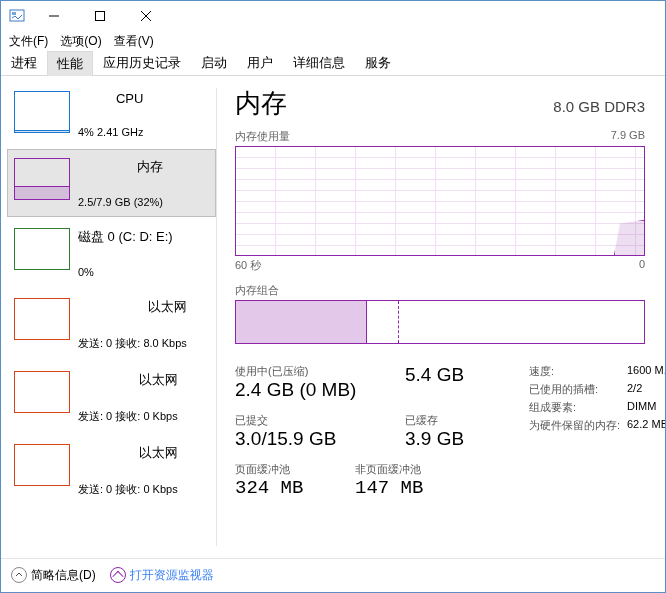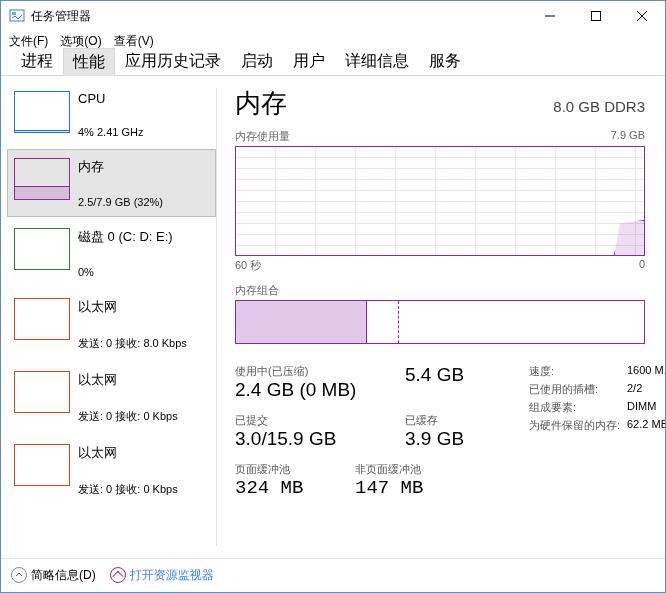--- a/index.html
+++ b/index.html
@@ -4,35 +4,35 @@
 <style>
 * { margin: 0; padding: 0; box-sizing: border-box; font-family: "Microsoft YaHei", "Segoe UI", sans-serif; }
 body { background: #fff; width: 666px; height: 593px; overflow: hidden; display: flex; flex-direction: column; border: 1px solid #5a8ec7; }
 .titlebar { height: 30px; display: flex; align-items: center; padding-left: 8px; }
 .titlebar-icon { width: 16px; height: 16px; margin-right: 6px; }
 .titlebar-title { font-size: 12px; flex: 1; }
 .winbtns { display: flex; }
 .winbtn { width: 46px; height: 30px; display: flex; align-items: center; justify-content: center; cursor: pointer; }
 .menubar { height: 21px; display: flex; padding-left: 2px; font-size: 12px; align-items: center; }
 .menuitem { padding: 2px 6px; cursor: pointer; }
-.tabs { height: 24px; display: flex; font-size: 16px; border-bottom: 1px solid #d9d9d9; padding-left: 10px; align-items: flex-end; }
+.tabs { height: 24px; display: flex; font-size: 13px; border-bottom: 1px solid #d9d9d9; padding-left: 0; align-items: flex-end; }
 .tab { padding: 3px 9px; cursor: pointer; border: 1px solid transparent; border-bottom: none; position: relative; }
 .tab.active { border-color: #d9d9d9; background: #e5e5e5; top: 1px; }
 .content { flex: 1; display: flex; overflow: hidden; }
 .sidebar { width: 215px; padding: 6px 0 6px 6px; overflow-y: auto; }
 .navitem { display: flex; padding: 8px 6px; cursor: pointer; border: 1px solid transparent; margin-bottom: 2px; }
 .navitem.selected { background: #e5e5e5; border-color: #bfbfbf; }
 .navchart { width: 56px; height: 42px; border: 1px solid; flex-shrink: 0; margin-right: 8px; position: relative; }
 .navchart.cpu { border-color: #1976d2; }
 .navchart.mem { border-color: #8e24aa; }
 .navchart.disk { border-color: #2e7d32; }
 .navchart.net { border-color: #d84315; }
 .navchart-fill { position: absolute; bottom: 0; left: 0; right: 0; }
 .navtext { display: flex; flex-direction: column; justify-content: center; min-width: 0; }
-.navtitle { font-size: 13px; }
+.navtitle { font-size: 13px; text-align: right; }
 .navsub { font-size: 11px; color: #000; white-space: nowrap; margin-top: 20px; }
 .divider { width: 1px; background: #e5e5e5; margin: 12px 0; }
 .detail { flex: 1; padding: 10px 20px 10px 18px; overflow: hidden; display: flex; flex-direction: column; }
 .detail-header { display: flex; align-items: baseline; justify-content: space-between; margin-bottom: 8px; }
 .detail-title { font-size: 26px; font-weight: 400; }
 .detail-spec { font-size: 15px; color: #444; }
 .chart-label-row { display: flex; justify-content: space-between; font-size: 11px; color: #666; margin-bottom: 2px; }
 .chart-main { height: 110px; border: 1px solid #8e24aa; background: linear-gradient(to bottom, #fff 0%, #fff 100%); position: relative; margin-bottom: 2px; }
 .chart-grid { position: absolute; inset: 0; background-image: repeating-linear-gradient(to bottom, transparent, transparent 10px, #f0dff3 10px, #f0dff3 11px), repeating-linear-gradient(to right, transparent, transparent 39px, #f0dff3 39px, #f0dff3 40px); }
 .chart-line { position: absolute; right: 0; bottom: 0; width: 30px; height: 35px; background: rgba(142,36,170,0.15); border-top: 1px solid #8e24aa; border-left: 1px solid #8e24aa; clip-path: polygon(0 100%, 20% 10%, 100% 0, 100% 100%); }
@@ -62,21 +62,20 @@
 </style>
 </head>
 <body>
 
 <div class="titlebar">
   <svg class="titlebar-icon" viewBox="0 0 16 16">
       <rect x="1" y="2" width="14" height="11" fill="none" stroke="#3a7bc8" stroke-width="1"></rect>
       <rect x="3" y="4" width="4" height="3" fill="#6fa8dc"></rect>
       <path d="M3 10 L6 8 L9 11 L13 7" stroke="#3a7bc8" fill="none"></path>
     </svg>
-  <span class="titlebar-title">任务管理器</span>
   <div class="winbtns">
     <div class="winbtn">
         <svg width="10" height="10" viewBox="0 0 10 10">
           <line x1="0" y1="5" x2="10" y2="5" stroke="#000"></line>
         </svg>
       </div>
     <div class="winbtn">
         <svg width="10" height="10" viewBox="0 0 10 10">
           <rect x="0.5" y="0.5" width="9" height="9" fill="none" stroke="#000"></rect>
         </svg>

